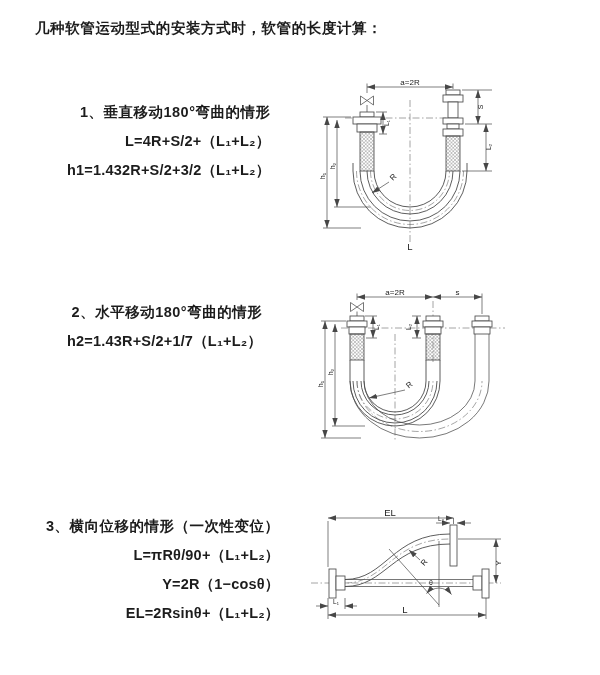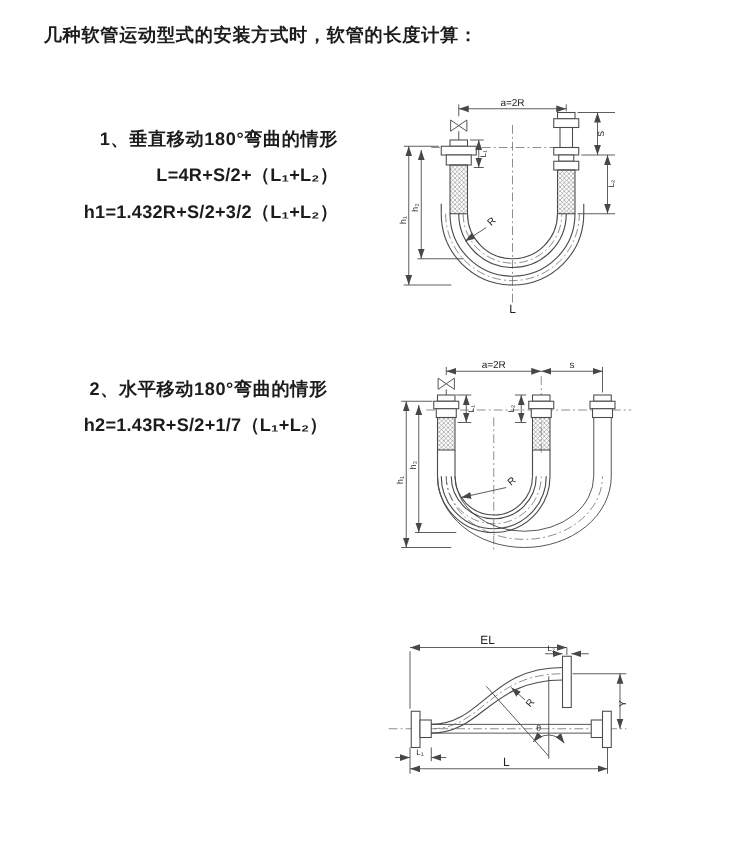--- a/index.html
+++ b/index.html
@@ -37,20 +37,26 @@
     <div class="sec-line sec-head">1、垂直移动180°弯曲的情形</div>
     <div class="sec-line formula">L=4R+S/2+（L₁+L₂）</div>
     <div class="sec-line formula">h1=1.432R+S/2+3/2（L₁+L₂）</div>
   </div>
 
   <div class="section" style="left:46px;top:298px;">
     <div class="sec-line sec-head">2、水平移动180°弯曲的情形</div>
     <div class="sec-line formula">h2=1.43R+S/2+1/7（L₁+L₂）</div>
   </div>
 
+  <div class="section" style="left:46px;top:512px;">
+    <div class="sec-line sec-head">3、横向位移的情形（一次性变位）</div>
+    <div class="sec-line formula">L=πRθ/90+（L₁+L₂）</div>
+    <div class="sec-line formula">Y=2R（1−cosθ）</div>
+    <div class="sec-line formula">EL=2Rsinθ+（L₁+L₂）</div>
+  </div>
 
   <div class="diagram" style="left:315px;top:76px;">
     <svg width="245" height="180" viewBox="0 0 245 180">
       <defs>
         <marker id="m1" markerWidth="10" markerHeight="7" refX="8" refY="3" orient="auto-start-reverse" markerUnits="userSpaceOnUse">
           <path d="M0,0.3 L8,3 L0,5.7 Z" fill="#474747"></path>
         </marker>
         <pattern id="p1" width="3.5" height="3.5" patternUnits="userSpaceOnUse">
           <path d="M0,0 L3.5,3.5 M3.5,0 L0,3.5" stroke="#8a8a8a" stroke-width="0.5"></path>
         </pattern>

